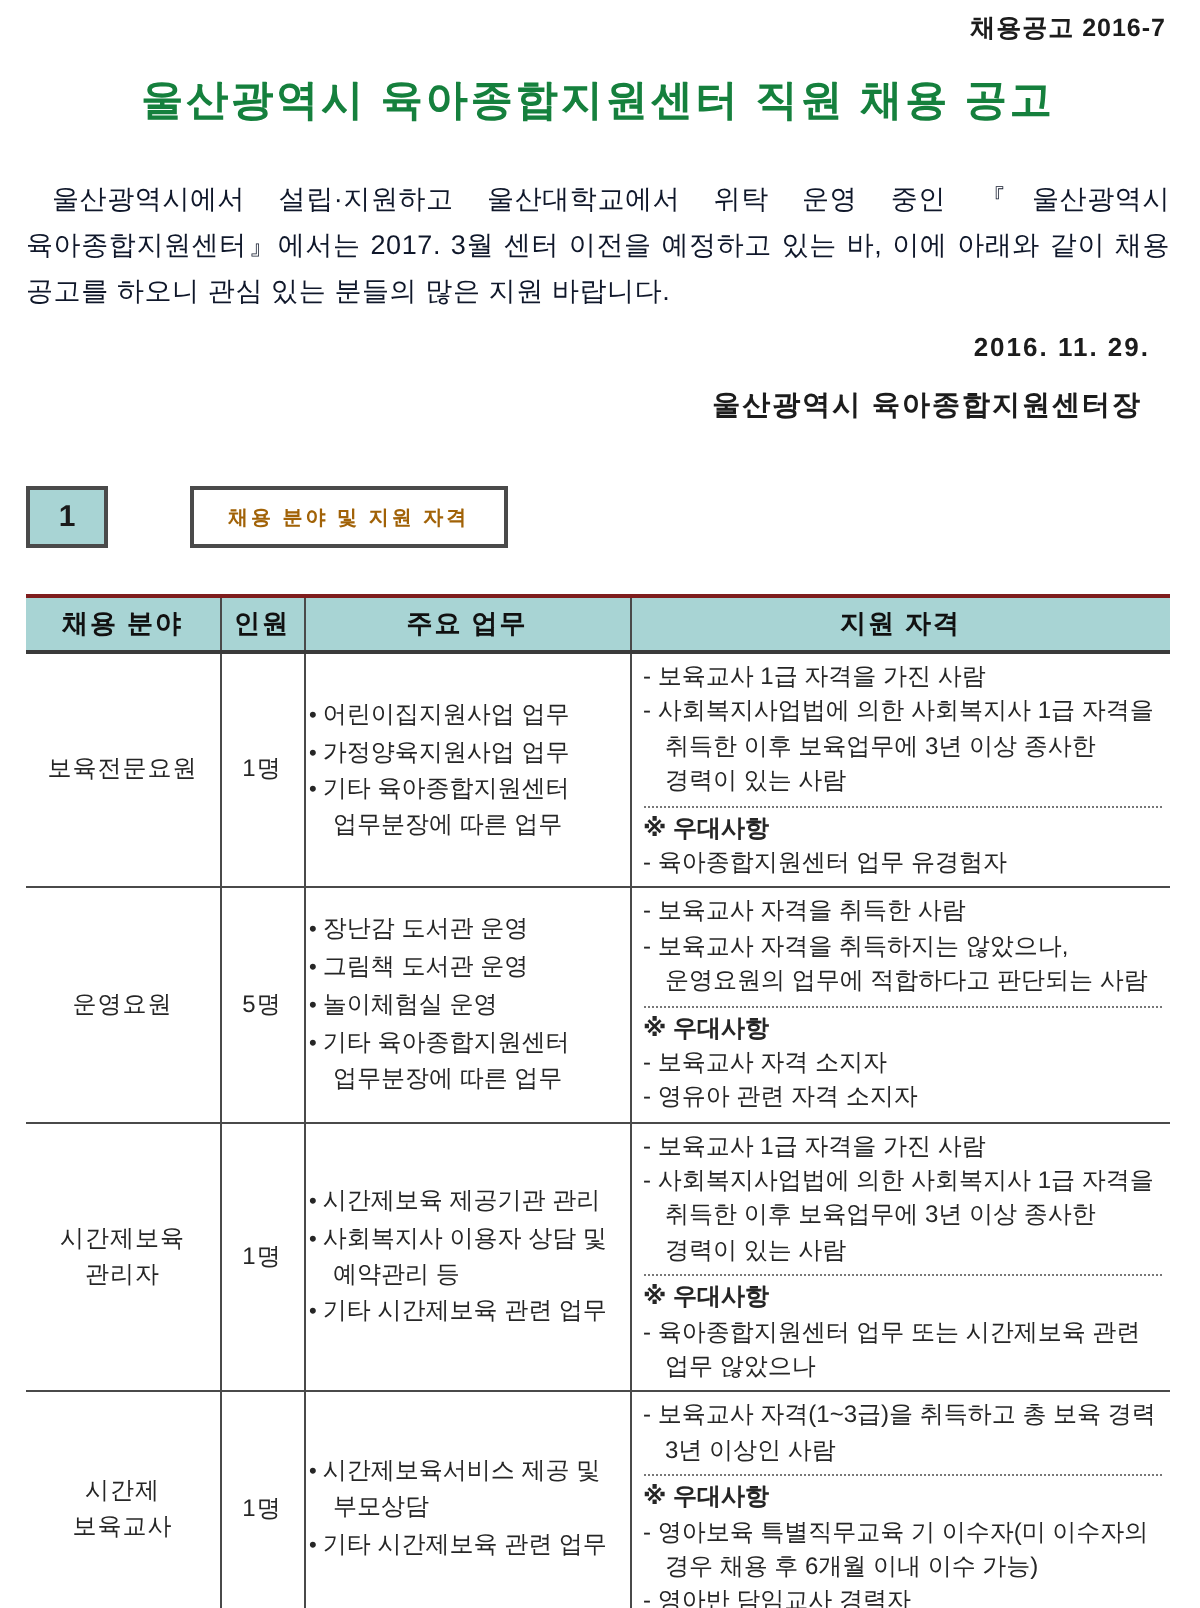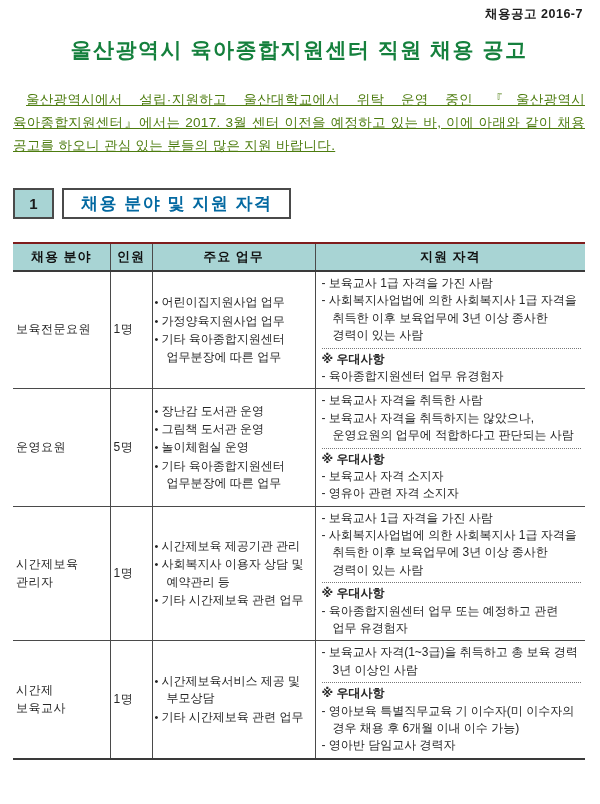--- a/index.html
+++ b/index.html
@@ -14,63 +14,63 @@
   .ref-label {
     text-align:right; font-weight:bold; font-size:12.5px; color:#1c1c1c;
     letter-spacing:0.5px; padding-right:2px;
   }
   .doc-title {
     margin-top:13px; text-align:center; font-weight:bold; font-size:21px;
     letter-spacing:1.5px; color:#15803d;
   }
   .intro {
     margin-top:24px; font-size:13.5px; line-height:23px; text-align:justify;
-    color:#4d7c0f; letter-spacing:0.3px;text-decoration:underline;
+    color:#0f172a; letter-spacing:0.3px;
   }
   .intro .indent { display:inline-block; width:13px; }
   .doc-date {
     margin-top:9px; text-align:right; font-weight:bold; font-size:13px;
     padding-right:10px; letter-spacing:1px; color:#1c1c1c;
   }
   .doc-signer {
     margin-top:13px; text-align:right; font-weight:bold; font-size:14px;
     padding-right:14px; letter-spacing:1px; color:#1c1c1c;
   }
 
   .section-header { margin-top:31px; display:flex; align-items:stretch; gap:8px; height:31px; }
   .section-number {
     width:41px; background:var(--accent); border:2px solid #4a4a4a;
     display:flex; align-items:center; justify-content:center;
     font-weight:bold; font-size:15px; color:#1a1a1a;
   }
   .section-title-box {
     border:2px solid #4a4a4a; background:#fff; padding:0 17px;
-    display:flex; align-items:center; font-weight:bold; font-size:17px;
-    letter-spacing:1.5px; color:#0369a1;
+    display:flex; align-items:center; font-weight:bold; font-size:10px;
+    letter-spacing:1.5px; color:#a16207;margin-left:33px;
   }
 
   table.recruit {
     margin-top:23px; width:572px; table-layout:fixed; border-collapse:collapse;
     border-top:2px solid #7f1d1d; border-bottom:2px solid #3a3a3a;
     font-size:12px; color:#262626;
   }
   table.recruit col.c1 { width:97px; }
   table.recruit col.c2 { width:42px; }
   table.recruit col.c3 { width:163px; }
   table.recruit col.c4 { width:270px; }
   table.recruit th {
     background:var(--accent); border-bottom:2px solid #3a3a3a;
     font-size:13px; font-weight:bold; height:28px; letter-spacing:1px; color:#111;
   }
   table.recruit th, table.recruit td { border-left:1px solid #4a4a4a; border-right:1px solid #4a4a4a; }
   table.recruit th:first-child, table.recruit td:first-child { border-left:none; }
   table.recruit th:last-child, table.recruit td:last-child { border-right:none; }
   table.recruit tbody tr { border-top:1.5px solid #4a4a4a; }
   table.recruit td { vertical-align:middle; line-height:1.45; }
-  td.cell-center { padding:20px 3px; letter-spacing:0.5px; }
+  td.cell-center { text-align:center; padding:20px 3px; letter-spacing:0.5px; }
   td.cell-duties { padding:6px 4px 6px 2px; }
   td.cell-qual { vertical-align:top; padding:3px 4px 3px 6px; }
 
   .duty-item { padding-left:12px; text-indent:-12px; margin:1px 0; }
   .duty-item::before { content:"• "; font-size:11px; }
   .qual-item { padding-left:11px; text-indent:-11px; }
   .qual-item::before { content:"- "; }
   .dotted-divider { border-top:1.5px dotted #777; margin:3px 0 2px 0; }
   .pref-label { font-weight:bold; }
 </style>
@@ -78,21 +78,23 @@
 <body>
 
 <div class="page">
 
   <div class="ref-label">채용공고 2016-7</div>
 
   <h1 class="doc-title">울산광역시 육아종합지원센터 직원 채용 공고</h1>
 
   <p class="intro"><span class="indent"></span><span>울산광역시에서 설립·지원하고 울산대학교에서 위탁 운영 중인 『울산광역시 육아종합지원센터』에서는 2017. 3월 센터 이전을 예정하고 있는 바, 이에 아래와 같이 채용 공고를 하오니 관심 있는 분들의 많은 지원 바랍니다.</span></p>
 
+  <div class="doc-date">2016. 11. 29.</div>
 
+  <div class="doc-signer">울산광역시 육아종합지원센터장</div>
 
   <div class="section-header">
     <div class="section-number">1</div>
     <div class="section-title-box">채용 분야 및 지원 자격</div>
   </div>
 
   <table class="recruit">
     <colgroup>
         <col class="c1">
         <col class="c2">
@@ -159,21 +161,21 @@
             <div class="duty-item">기타 시간제보육 관련 업무</div>
           </td>
         <td class="cell-qual">
           <div>
               <div class="qual-item">보육교사 1급 자격을 가진 사람</div>
               <div class="qual-item">사회복지사업법에 의한 사회복지사 1급 자격을 취득한 이후 보육업무에 3년 이상 종사한 경력이 있는 사람</div>
             </div>
           <div class="dotted-divider"></div>
           <div class="pref-label">※ 우대사항</div>
           <div>
-              <div class="qual-item">육아종합지원센터 업무 또는 예정하고 관련 업무 유경험자</div>
+              <div class="qual-item">육아종합지원센터 업무 또는 시간제보육 관련 업무 않았으나</div>
             </div>
         </td>
       </tr>
       <tr style="height:97px;">
         <td class="cell-center">시간제 보육교사</td>
         <td class="cell-center">1명</td>
         <td class="cell-duties">
             <div class="duty-item">시간제보육서비스 제공 및 부모상담</div>
             <div class="duty-item">기타 시간제보육 관련 업무</div>
           </td>

